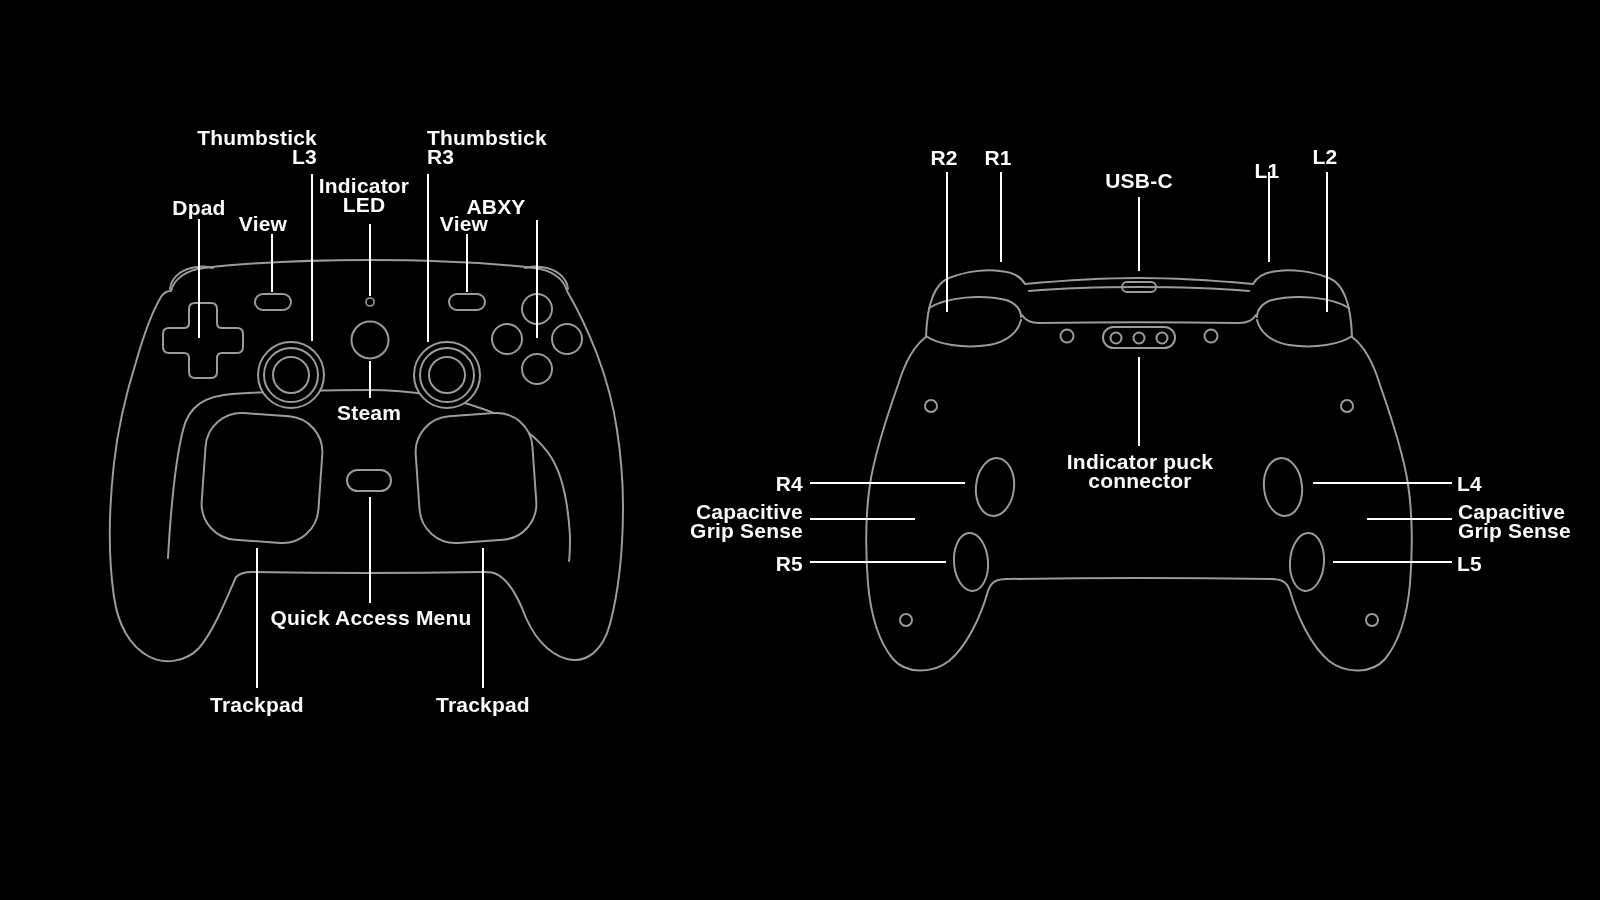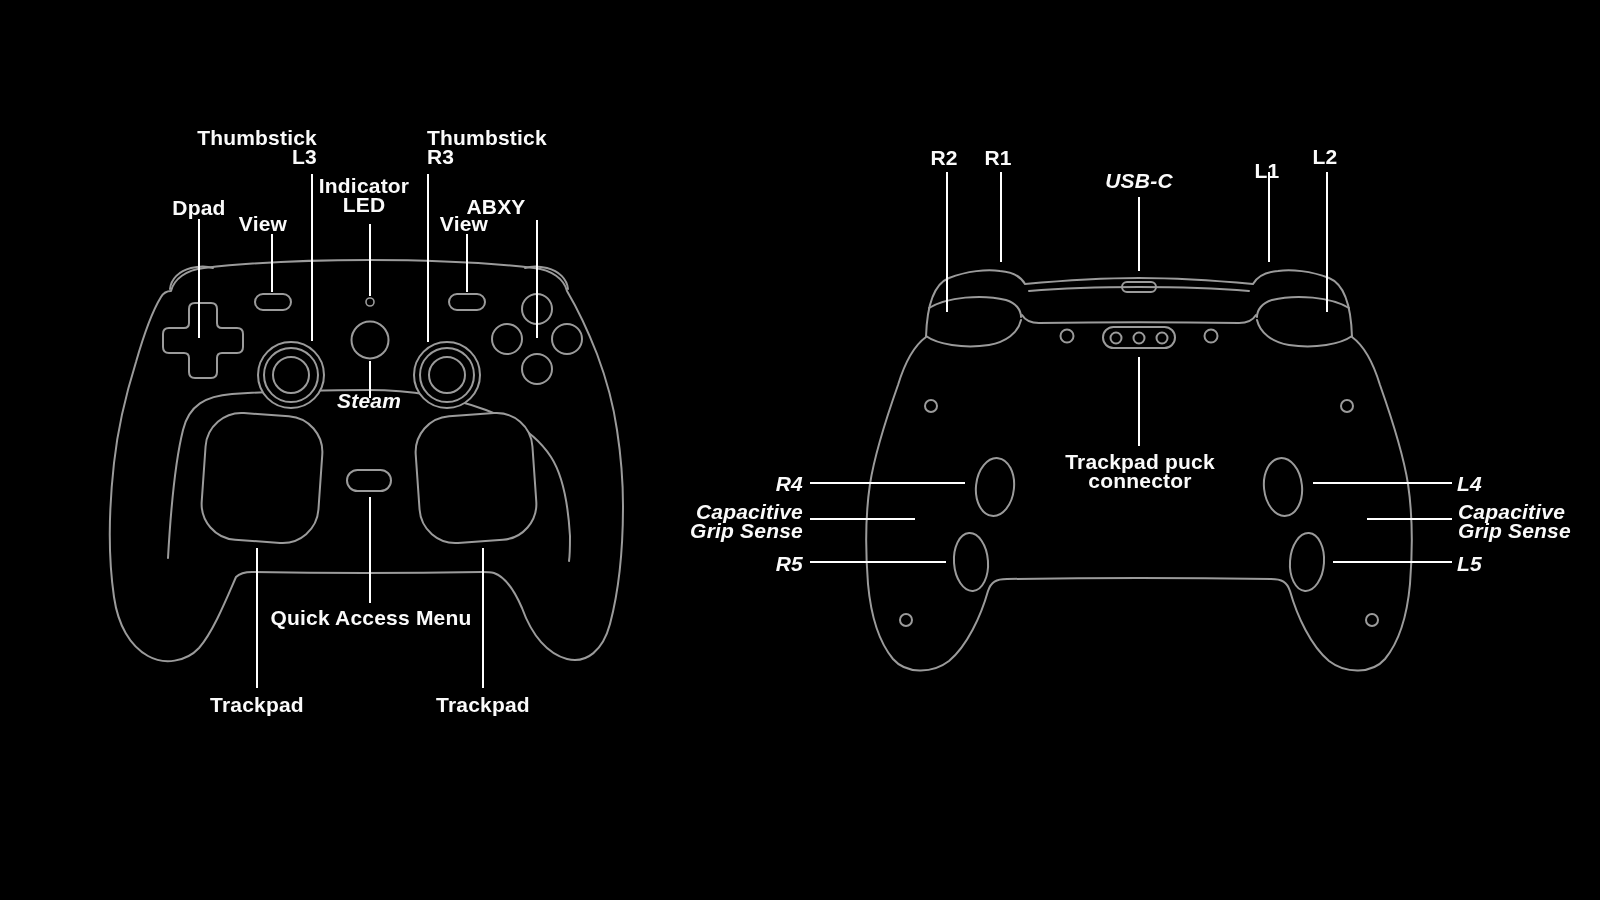--- a/index.html
+++ b/index.html
@@ -2,21 +2,21 @@
 <html><head>
 <meta charset="utf-8">
 <style>
   html,body{margin:0;padding:0;background:#000;}
   .stage{position:relative;width:1600px;height:900px;background:#000;overflow:hidden;
          font-family:"Liberation Sans","DejaVu Sans",sans-serif;}
   .art{position:absolute;left:0;top:0;width:1600px;height:900px;}
   .lbl{position:absolute;color:#fafafa;font-weight:700;font-size:21px;line-height:19px;
        white-space:nowrap;letter-spacing:0.2px;}
   .lbl.center{transform:translate(-50%,-50%);text-align:center;}
-  .lbl.vcenter{transform:translateY(-50%);font-style:italic;}
+  .lbl.vcenter{transform:translateY(-50%);}
   .lbl.right{text-align:right;}
 </style>
 </head>
 <body>
 
 <div class="stage">
 
   <svg class="art" viewBox="0 0 1600 900">
 
     <g fill="none" stroke="#9b9b9b" stroke-width="2" stroke-linejoin="round" stroke-linecap="round">
@@ -196,40 +196,40 @@
     <div>R3</div>
   </div>
   <div class="lbl center" style="left:364px;top:195px;">
     <div>Indicator</div>
     <div>LED</div>
   </div>
   <div class="lbl center" style="left:199px;top:207px;">Dpad</div>
   <div class="lbl center" style="left:263px;top:223px;">View</div>
   <div class="lbl center" style="left:464px;top:223px;">View</div>
   <div class="lbl center" style="left:496px;top:206px;">ABXY</div>
-  <div class="lbl center" style="left:369px;top:400px;font-style:italic;">Steam</div>
+  <div class="lbl center" style="left:369px;top:412px;">Steam</div>
   <div class="lbl center" style="left:371px;top:617px;text-align:right;">Quick Access Menu</div>
   <div class="lbl center" style="left:257px;top:704px;">Trackpad</div>
   <div class="lbl center" style="left:483px;top:704px;">Trackpad</div>
 
   <div class="lbl center" style="left:944px;top:157px;">R2</div>
   <div class="lbl center" style="left:998px;top:157px;">R1</div>
-  <div class="lbl center" style="left:1139px;top:180px;font-style:italic;">USB-C</div>
+  <div class="lbl center" style="left:1139px;top:180px;">USB-C</div>
   <div class="lbl center" style="left:1267px;top:156px;margin-top:14px;">L1</div>
   <div class="lbl center" style="left:1325px;top:156px;">L2</div>
 
   <div class="lbl vcenter right" style="right:797px;top:483px;">R4</div>
   <div class="lbl vcenter right" style="right:797px;top:521px;">
     <div>Capacitive</div>
     <div>Grip Sense</div>
   </div>
   <div class="lbl vcenter right" style="right:797px;top:563px;">R5</div>
 
   <div class="lbl center" style="left:1140px;top:471px;">
-    <div>Trackpad puck</div>
+    <div>Indicator puck</div>
     <div>connector</div>
   </div>
 
   <div class="lbl vcenter" style="left:1457px;top:483px;text-align:right;">L4</div>
   <div class="lbl vcenter" style="left:1458px;top:521px;">
     <div>Capacitive</div>
     <div>Grip Sense</div>
   </div>
   <div class="lbl vcenter" style="left:1457px;top:563px;">L5</div>
 

